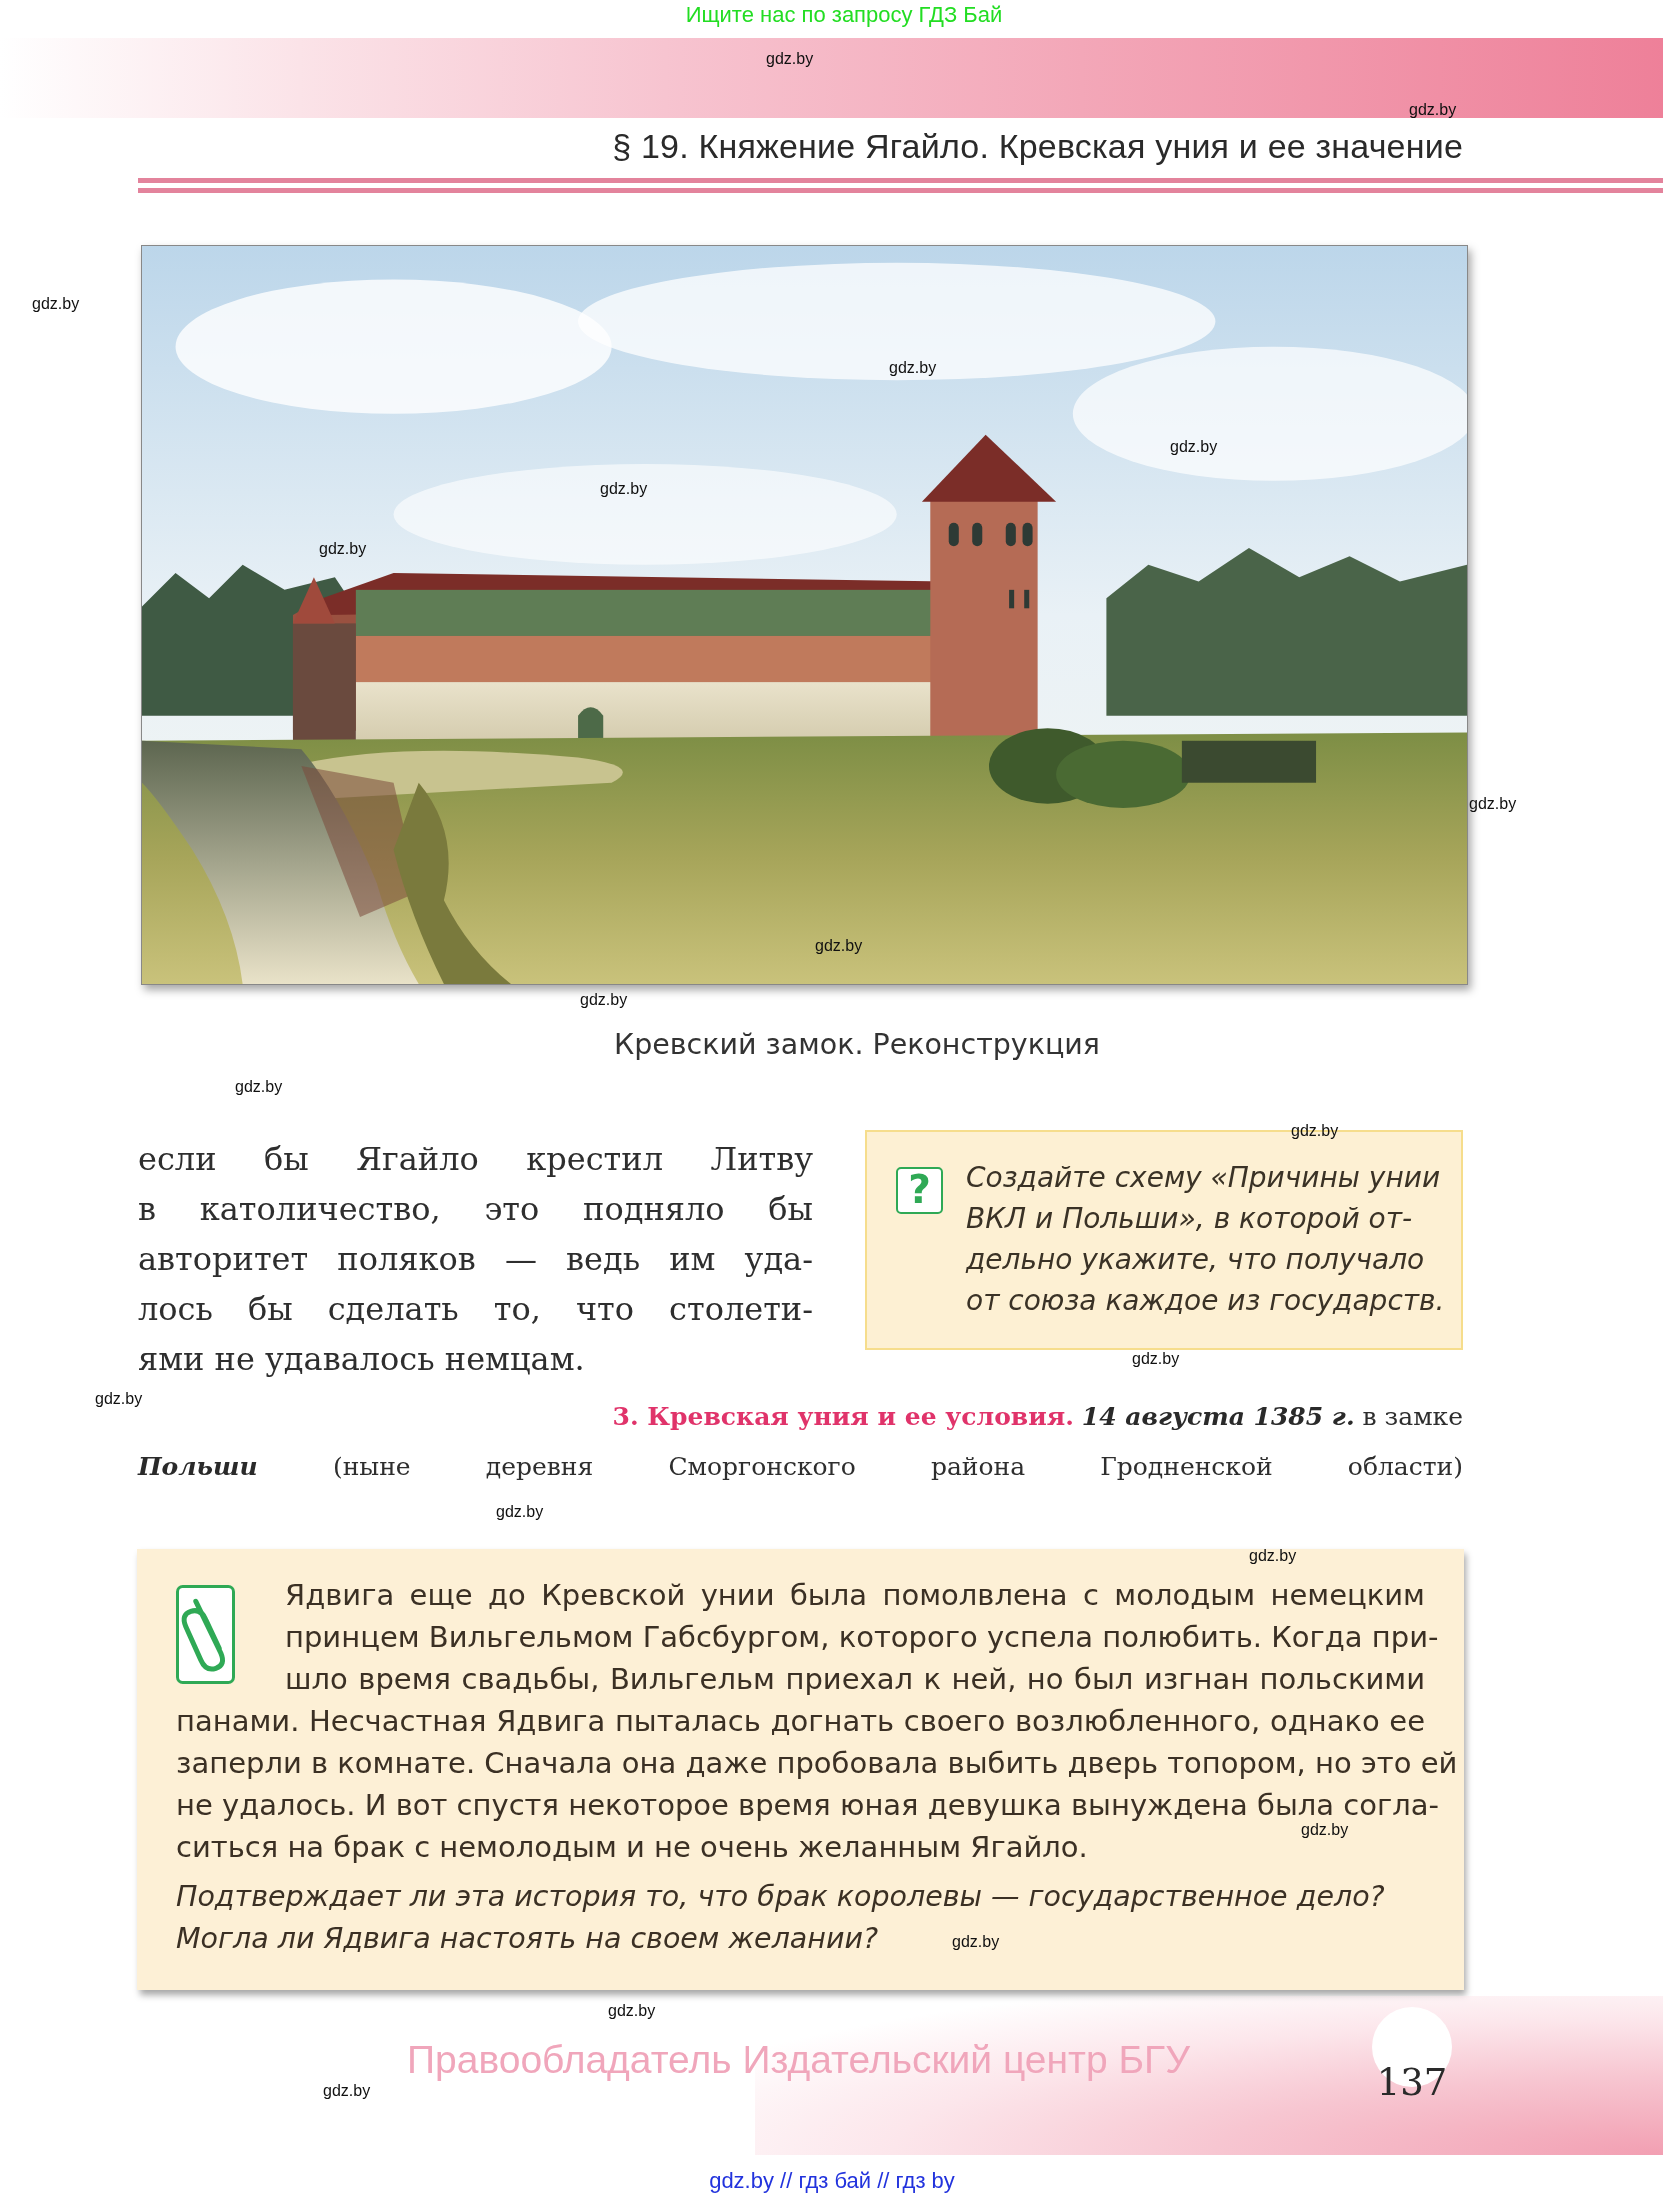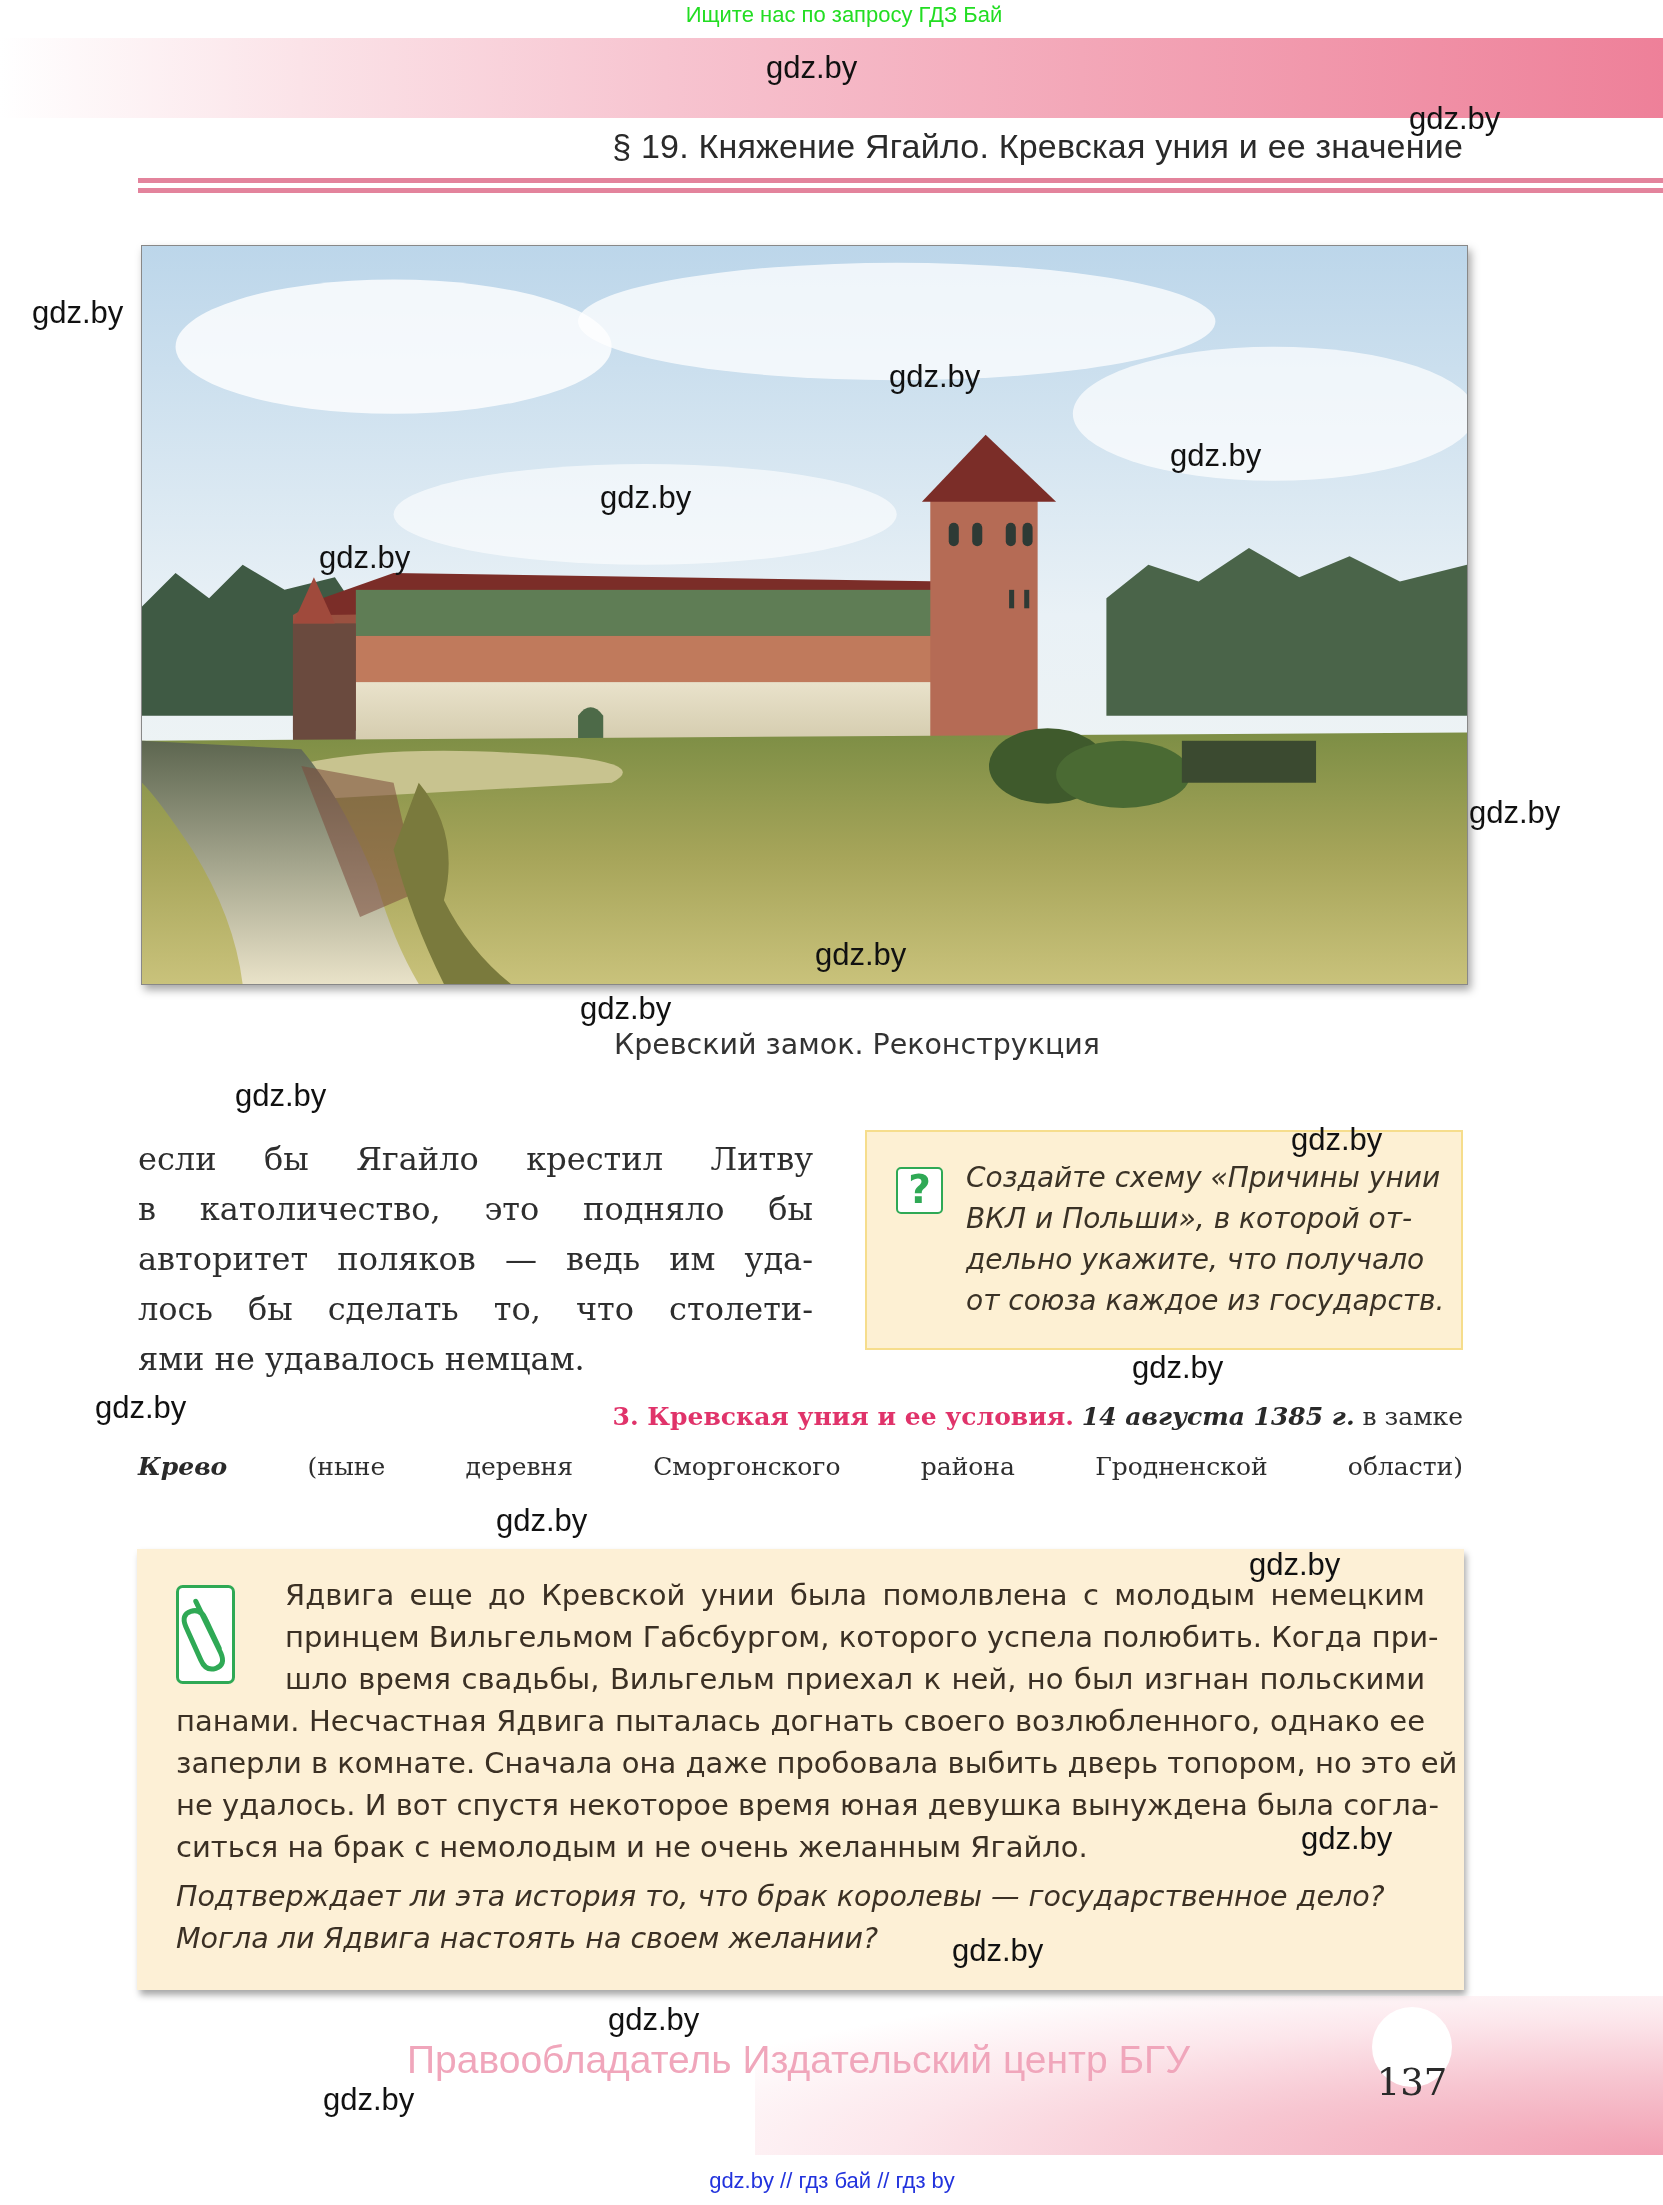--- a/index.html
+++ b/index.html
@@ -26,21 +26,21 @@
   .rule-1 { top: 178px; }
   .rule-2 { top: 188px; }
 
   .chapter-title {
     right: 201px; top: 127px;
     font-family: "Liberation Sans", sans-serif; font-size: 34px; color: #2a2a2a;
     white-space: nowrap; letter-spacing: 0.2px;
   }
 
   
-  .wm { font-family: "Liberation Sans", sans-serif; font-size: 31px; color: #111; white-space: nowrap; }
+  .wm { font-family: "Liberation Sans", sans-serif; font-size: 16px; color: #111; white-space: nowrap; }
 
   
   .figure {
     left: 141px; top: 245px; width: 1325px; height: 738px;
     box-shadow: 3.4px 5px 8.4px rgba(0,0,0,0.35);
     border: 0.8px solid #888;
     overflow: hidden;
   }
   .figure svg { display: block; }
   .caption {
@@ -222,21 +222,21 @@
     <div>дельно укажите, что получало</div>
     <div>от союза каждое из государств.</div>
   </div>
 </div>
 
 <div class="abs sec-line sec-1">
   <span class="sec-heading">3. Кревская уния и ее условия.</span>
   <span class="sec-date">14 августа 1385 г.</span><span> в замке</span>
 </div>
 <div class="abs sec-line sec-2">
-  <span class="sec-place">Крево</span><span> (ныне деревня Сморгонского района Гродненской области)</span>
+  <span class="sec-place">Польши</span><span> (ныне деревня Сморгонского района Гродненской области)</span>
 </div>
 
 <div class="abs ibox">
   <div class="abs iicon">
     <svg width="52" height="92" viewBox="0 0 62 110" xmlns="http://www.w3.org/2000/svg">
       <path d="M14 22 L44 84 Q50 98 38 102 Q26 106 20 92 L2 52 Q-4 38 8 34 Q20 30 26 44 L42 78" fill="none" stroke="#2fa955" stroke-width="6" stroke-linecap="round" transform="translate(6,-6)"></path>
     </svg>
   </div>
   <div class="abs itext">
     <div class="ind">Ядвига еще до Кревской унии была помолвлена с молодым немецким</div>

